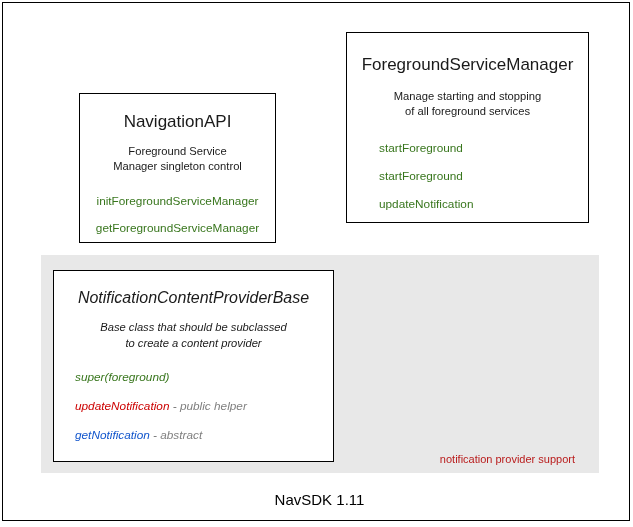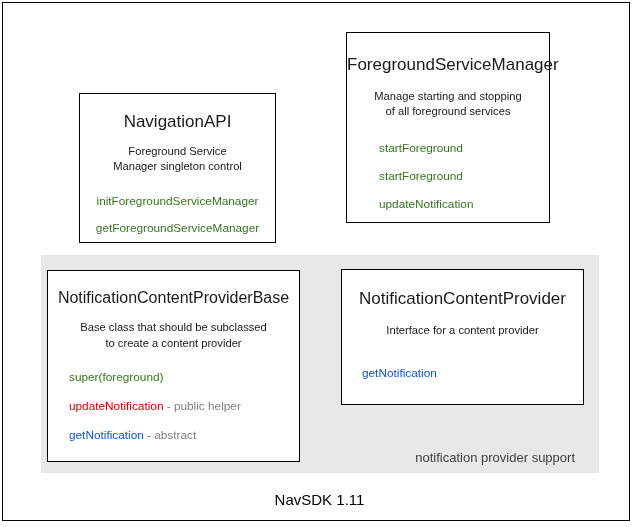--- a/index.html
+++ b/index.html
@@ -40,22 +40,22 @@
     top: 252px;
     width: 558px;
     height: 218px;
     background: #e8e8e8;
   }
 
   .group-panel-label {
     position: absolute;
     right: 24px;
     bottom: 8px;
-    font-size: 13px;
-    color: #404040;
+    font-size: 11px;
+    color: #b91c1c;
     white-space: nowrap;
   }
 
   
   .class-box {
     position: absolute;
     background: #ffffff;
     border: 1.6px solid #000000;
     box-sizing: border-box;
   }
@@ -102,38 +102,39 @@
   #box-navigation-api .method-list {
     margin-top: 20px;
     text-align: center;
   }
   #box-navigation-api .method-row { margin-bottom: 13px; }
 
   
   #box-foreground-service-manager {
     left: 343px;
     top: 29px;
-    width: 204px;
+    width: 243px;
     height: 191px;
   }
   #box-foreground-service-manager .class-title { margin-top: 22px; }
   #box-foreground-service-manager .class-desc  { margin-top: 14px; }
   #box-foreground-service-manager .method-list {
     margin-top: 22px;
     text-align: left;
     padding-left: 16px;
   }
   #box-foreground-service-manager .method-row { margin-bottom: 14px; margin-left: 16px; }
 
   
   #box-notification-content-provider-base {
-    left: 44px;
+    left: 50px;
     top: 267px;
-    width: 253px;
+    width: 281px;
     height: 192px;
+    font-style: italic;
   }
   #box-notification-content-provider-base .class-title {
     margin-top: 18px;
     font-size: 16px;
   }
   #box-notification-content-provider-base .class-desc { margin-top: 13px; }
   #box-notification-content-provider-base .method-list {
     margin-top: 19px;
     text-align: left;
     padding-left: 21px;
@@ -225,28 +226,17 @@
         </div>
         <div class="method-row">
           <span class="method-name red">updateNotification</span><span class="method-note"> - public helper</span>
         </div>
         <div class="method-row">
           <span class="method-name blue">getNotification</span><span class="method-note"> - abstract</span>
         </div>
       </div>
     </div>
 
-    <div class="class-box" id="box-notification-content-provider">
-      <div class="class-title">NotificationContentProvider</div>
-      <div class="class-desc">
-        <div>Interface for a content provider</div>
-      </div>
-      <div class="method-list">
-        <div class="method-row">
-          <span class="method-name blue">getNotification</span><span class="method-note"></span>
-        </div>
-      </div>
-    </div>
 
     <div class="footer-caption">NavSDK 1.11</div>
 
   </div>
 </div>
 
 </body></html>

